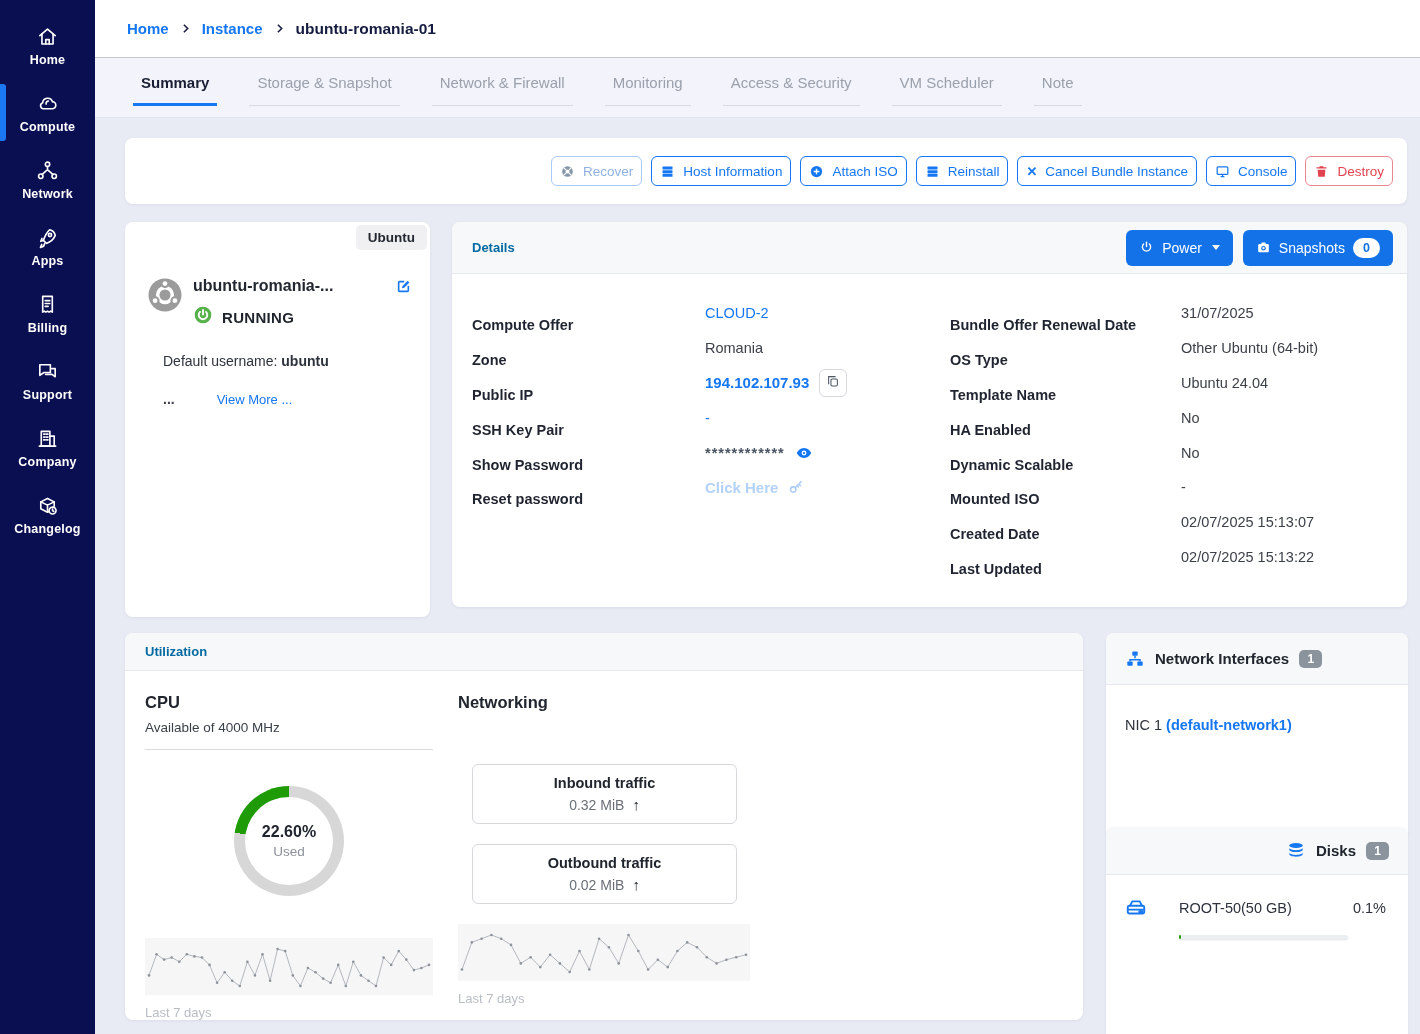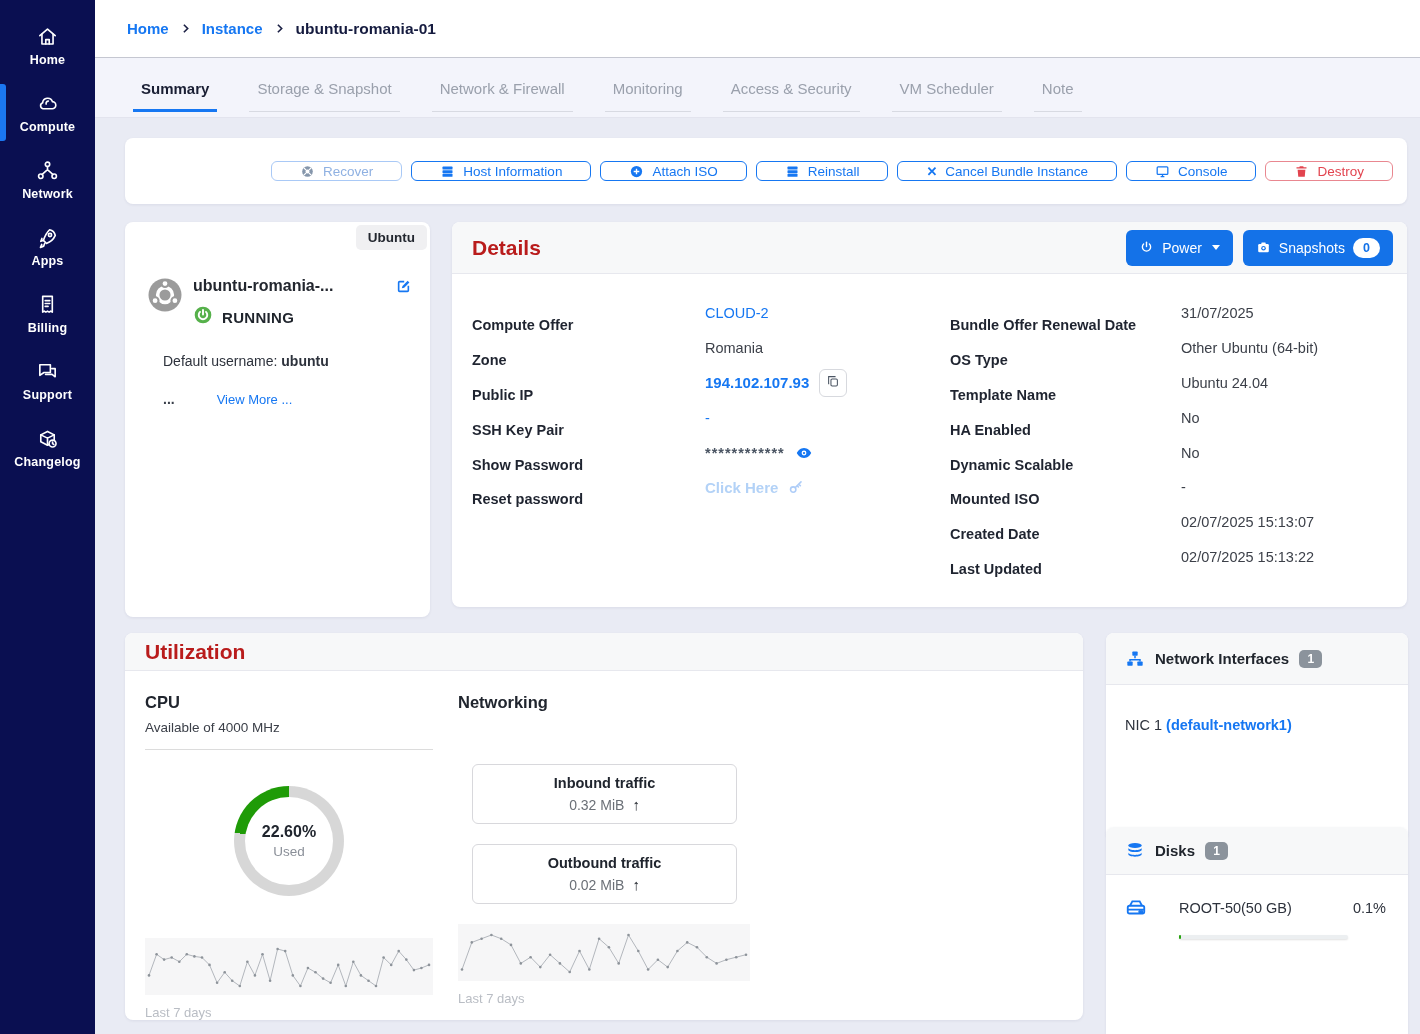--- a/index.html
+++ b/index.html
@@ -20,33 +20,33 @@
 
   
   .main { flex:1; display:flex; flex-direction:column; }
   .topbar { height:58px; background:#fff; border-bottom:1px solid #c5c7d1;
     display:flex; align-items:center; padding-left:32px; gap:10px; }
   .crumb-link { color:#1677f2; font-size:15px; font-weight:bold; text-decoration:none; cursor:pointer; }
   .crumb-sep svg { width:13px; height:13px; stroke:#1b2044; stroke-width:3; fill:none; display:block; }
   .crumb-current { color:#151b3f; font-size:15.5px; font-weight:bold; }
 
   .tabstrip { height:60px; background:#f3f4fb; border-bottom:1px solid #e3e4ee;
-    display:flex; align-items:center; padding-left:38px; }
+    display:flex; align-items:flex-start; padding-left:38px; }
   .tab { font-size:15px; color:#9aa0ac; padding:16px 8px 15px; margin-right:32px;
     cursor:pointer; box-shadow:inset 0 -1px 0 #d8dae2; }
   .tab.active { color:#191e33; font-weight:bold; box-shadow:inset 0 -3px 0 #1677f2; }
 
   .content { position:relative; flex:1; background:#e9ebf4; }
   .card { position:absolute; background:#fff; border-radius:8px;
     box-shadow:0 1px 3px rgba(25,30,70,.07); }
 
   
   .action-card { left:30px; top:20px; right:13px; height:66px;
     display:flex; align-items:center; justify-content:flex-end; gap:9px; padding-right:14px; }
-  .abtn { display:inline-flex; align-items:center; gap:8px; height:20px; padding:0 28px;
+  .abtn { display:inline-flex; align-items:center; gap:8px; height:30px; padding:0 8px;
     background:#fff; border:1px solid #1677f2; color:#1677f2; border-radius:6px;
     font-size:13.5px; font-family:inherit; cursor:pointer; }
   .abtn svg { width:15px; height:15px; display:block; }
   .abtn.disabled { border-color:#a9c9f6; color:#8fb1e2; }
   .abtn.danger { border-color:#e98790; color:#e2444f; }
   .xmark { font-size:13px; font-weight:bold; }
 
   
   .inst-card { left:30px; top:104px; width:305px; height:395px; }
   .os-badge { position:absolute; top:3px; right:3px; background:#f0f0f2; color:#23272f;
@@ -63,21 +63,21 @@
   .inst-user { padding:24px 0 0 38px; font-size:14px; color:#2d323c; }
   .inst-user b { font-weight:bold; }
   .inst-more { display:flex; align-items:center; gap:42px; padding:22px 0 0 38px; }
   .dots { font-weight:bold; color:#3a3f4a; font-size:14px; }
   .view-more { color:#1677f2; font-size:13px; cursor:pointer; }
 
   
   .details-card { left:357px; top:104px; right:13px; height:385px; }
   .panel-head { height:52px; background:#f7f8f9; border-bottom:1px solid #e7e8ee;
     border-radius:8px 8px 0 0; display:flex; align-items:center; padding:0 14px 0 20px; }
-  .panel-title { font-size:21px; font-weight:bold; color:#b91c1c; }
+  .panel-title { font-size:13px; font-weight:bold; color:#0369a1; }
   .head-actions { margin-left:auto; display:flex; gap:10px; }
   .bbtn { display:inline-flex; align-items:center; gap:8px; height:36px; padding:0 13px;
     background:#1472e8; border:none; color:#fff; border-radius:6px; font-size:14px;
     font-family:inherit; cursor:pointer; }
   .bbtn svg { width:15px; height:15px; display:block; }
   .caret { width:0; height:0; border-left:4.5px solid transparent; border-right:4.5px solid transparent;
     border-top:5px solid #fff; margin-left:2px; }
   .count-pill { background:#fff; color:#1472e8; font-size:12.5px; font-weight:bold;
     min-width:27px; height:20px; border-radius:10px; display:inline-flex;
     align-items:center; justify-content:center; }
@@ -133,21 +133,21 @@
     border-radius:8px 8px 0 0; display:flex; align-items:center; gap:10px; padding:0 19px; }
   .mini-head svg { width:20px; height:20px; display:block; }
   .mini-title { font-size:15px; font-weight:bold; color:#21262e; }
   .gray-badge { background:#8b939c; color:#fff; font-size:12px; font-weight:bold;
     min-width:23px; height:18px; border-radius:5px; display:inline-flex;
     align-items:center; justify-content:center; }
   .nic-body { padding:32px 19px; font-size:14.5px; color:#2d323c; }
   .nic-link { color:#1677f2; font-weight:bold; text-decoration:none; cursor:pointer; }
 
   .disks-card { left:1011px; top:709px; width:302px; height:207px; border-radius:8px 8px 0 0; }
-  .disk-head { height:48px; }
+  .disk-head { height:48px;justify-content:flex-end; }
   .disk-row { display:flex; align-items:center; padding:22px 22px 0 19px; gap:10px; }
   .disk-row svg { width:22px; height:22px; display:block; }
   .disk-name { font-size:14.5px; color:#2d323c; margin-left:22px; flex:1; }
   .disk-usage { font-size:14.5px; color:#2d323c; }
   .disk-bar { margin:16px 60px 0 73px; height:4px; background:#eceff1; border-radius:2px;
     position:relative; box-shadow:0 1px 2px rgba(0,0,0,.12); }
   .disk-fill { position:absolute; left:0; top:0; bottom:0; background:#27a30f; border-radius:2px; }
 </style>
 </head>
 <body>
@@ -205,20 +205,30 @@
       <span class="side-label">Billing</span>
     </div>
     <div class="side-item">
       <span class="side-icon">
         <svg viewBox="0 0 24 24">
             <path d="M4 5h11v8H8.3L4 16z"></path>
             <path d="M16.5 9H20v8.5L16.8 15H10"></path>
           </svg>
       </span>
       <span class="side-label">Support</span>
+    </div>
+    <div class="side-item">
+      <span class="side-icon">
+        <svg viewBox="0 0 24 24">
+            <rect x="5.5" y="4.5" width="9" height="15.5"></rect>
+            <path d="M14.5 9.5H19V20M3.5 20h17"></path>
+            <path d="M8 7.5h1.5M11 7.5h1.5M8 10.5h1.5M11 10.5h1.5M8 13.5h1.5M11 13.5h1.5"></path>
+          </svg>
+      </span>
+      <span class="side-label">Company</span>
     </div>
     <div class="side-item">
       <span class="side-icon">
         <svg viewBox="0 0 24 24">
             <path d="M5 8.2 12 4.6 19 8.2v7.2L12 19 5 15.4z"></path>
             <path d="M5 8.2l7 3.4 7-3.4M12 11.6V19"></path>
             <circle cx="17.3" cy="17.3" r="3.6" fill="#0a0f51"></circle>
             <path d="M17.3 15.6v1.8l1.3.8"></path>
           </svg>
       </span>

